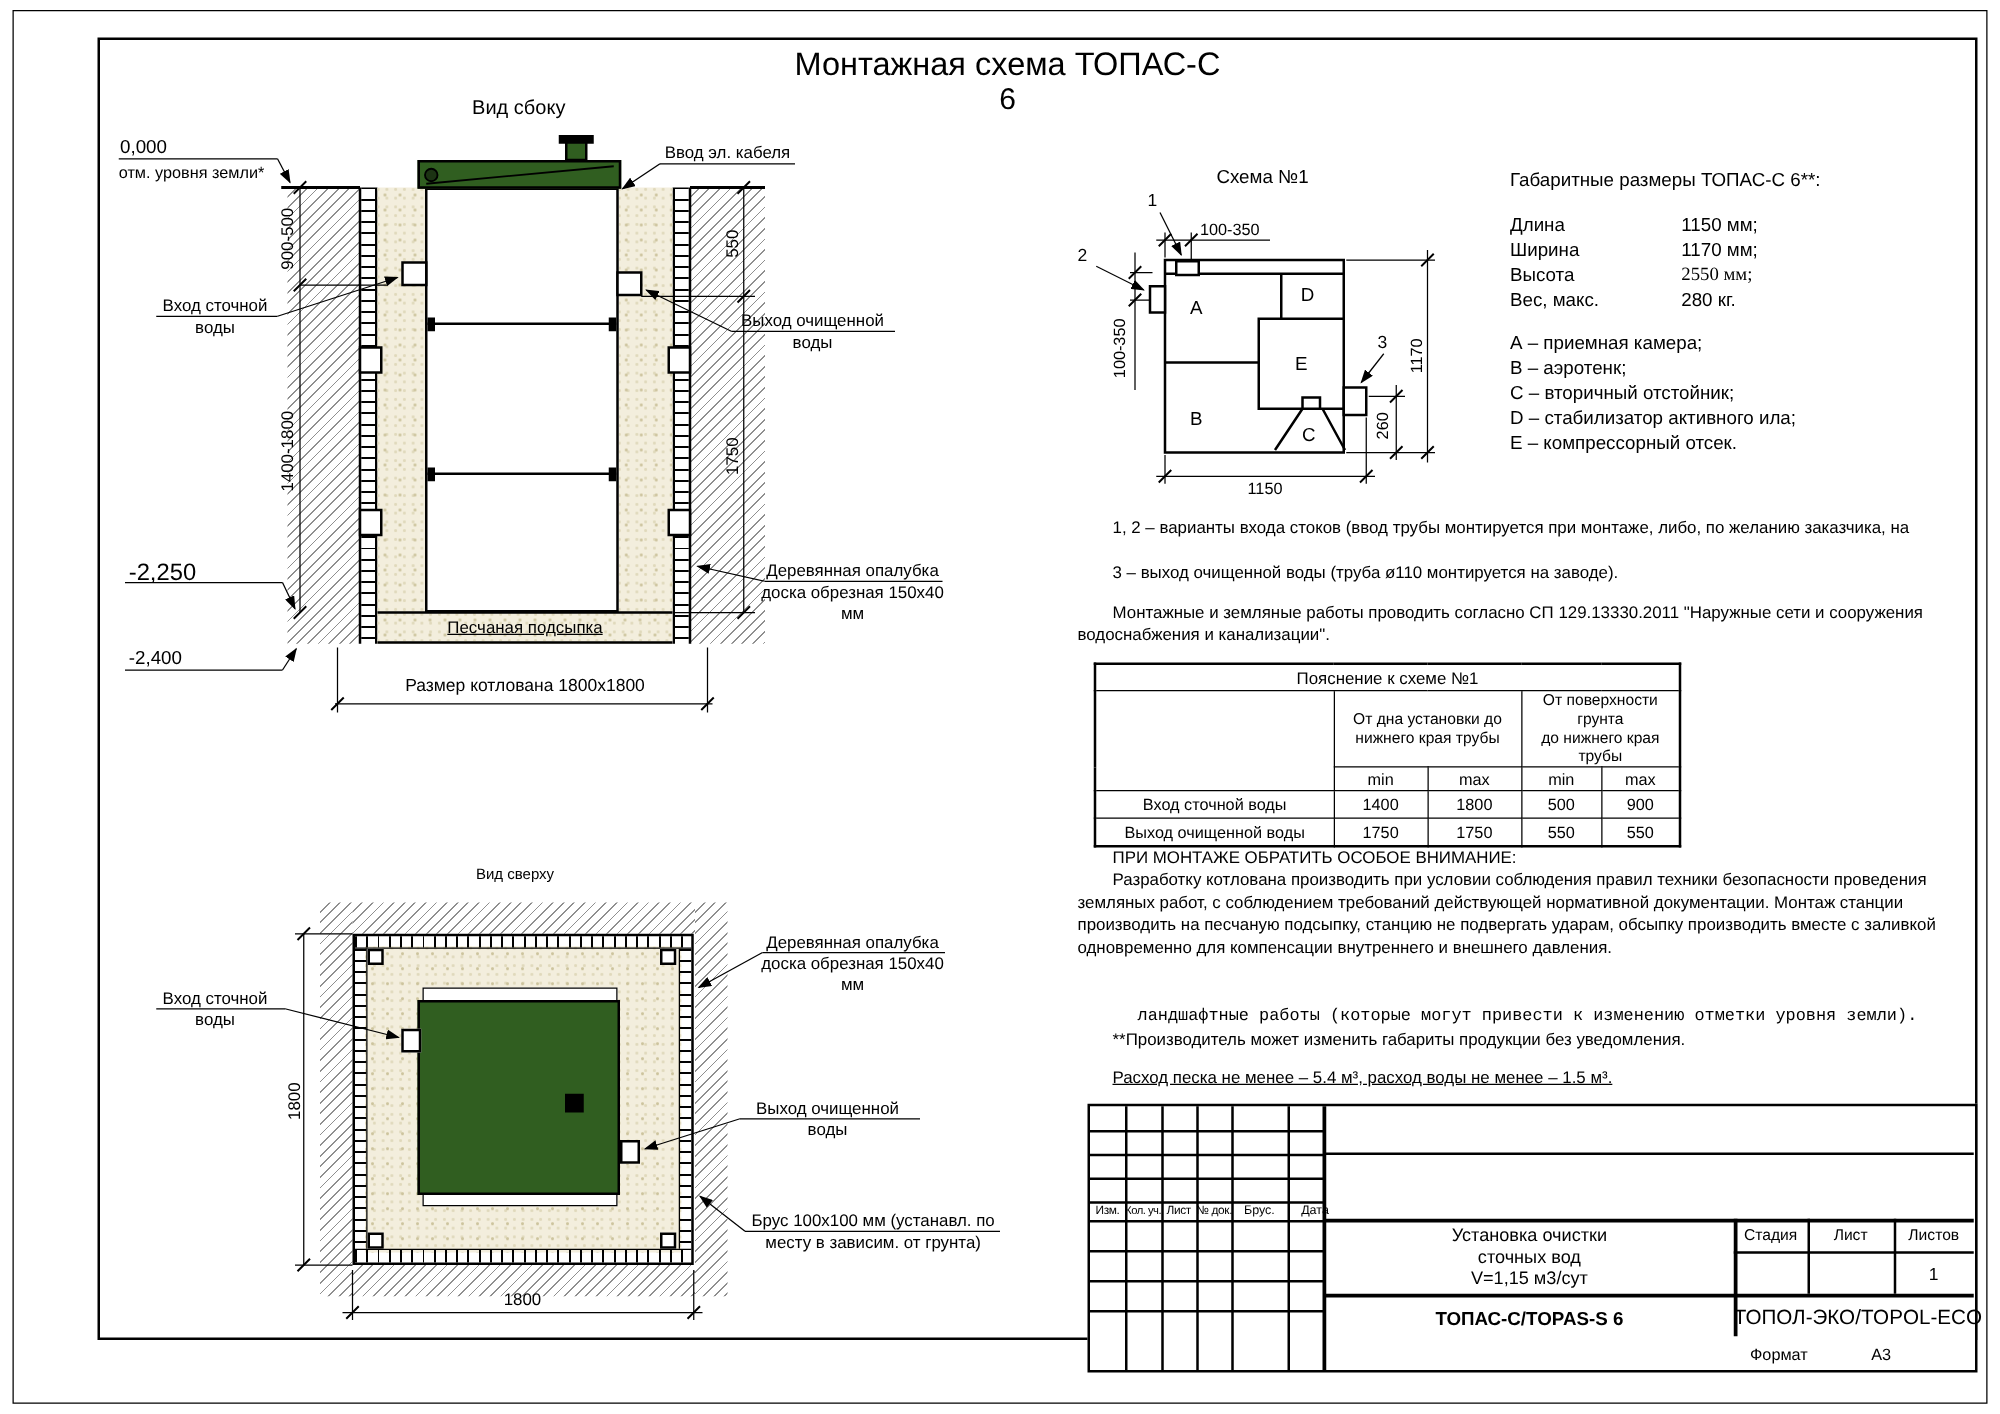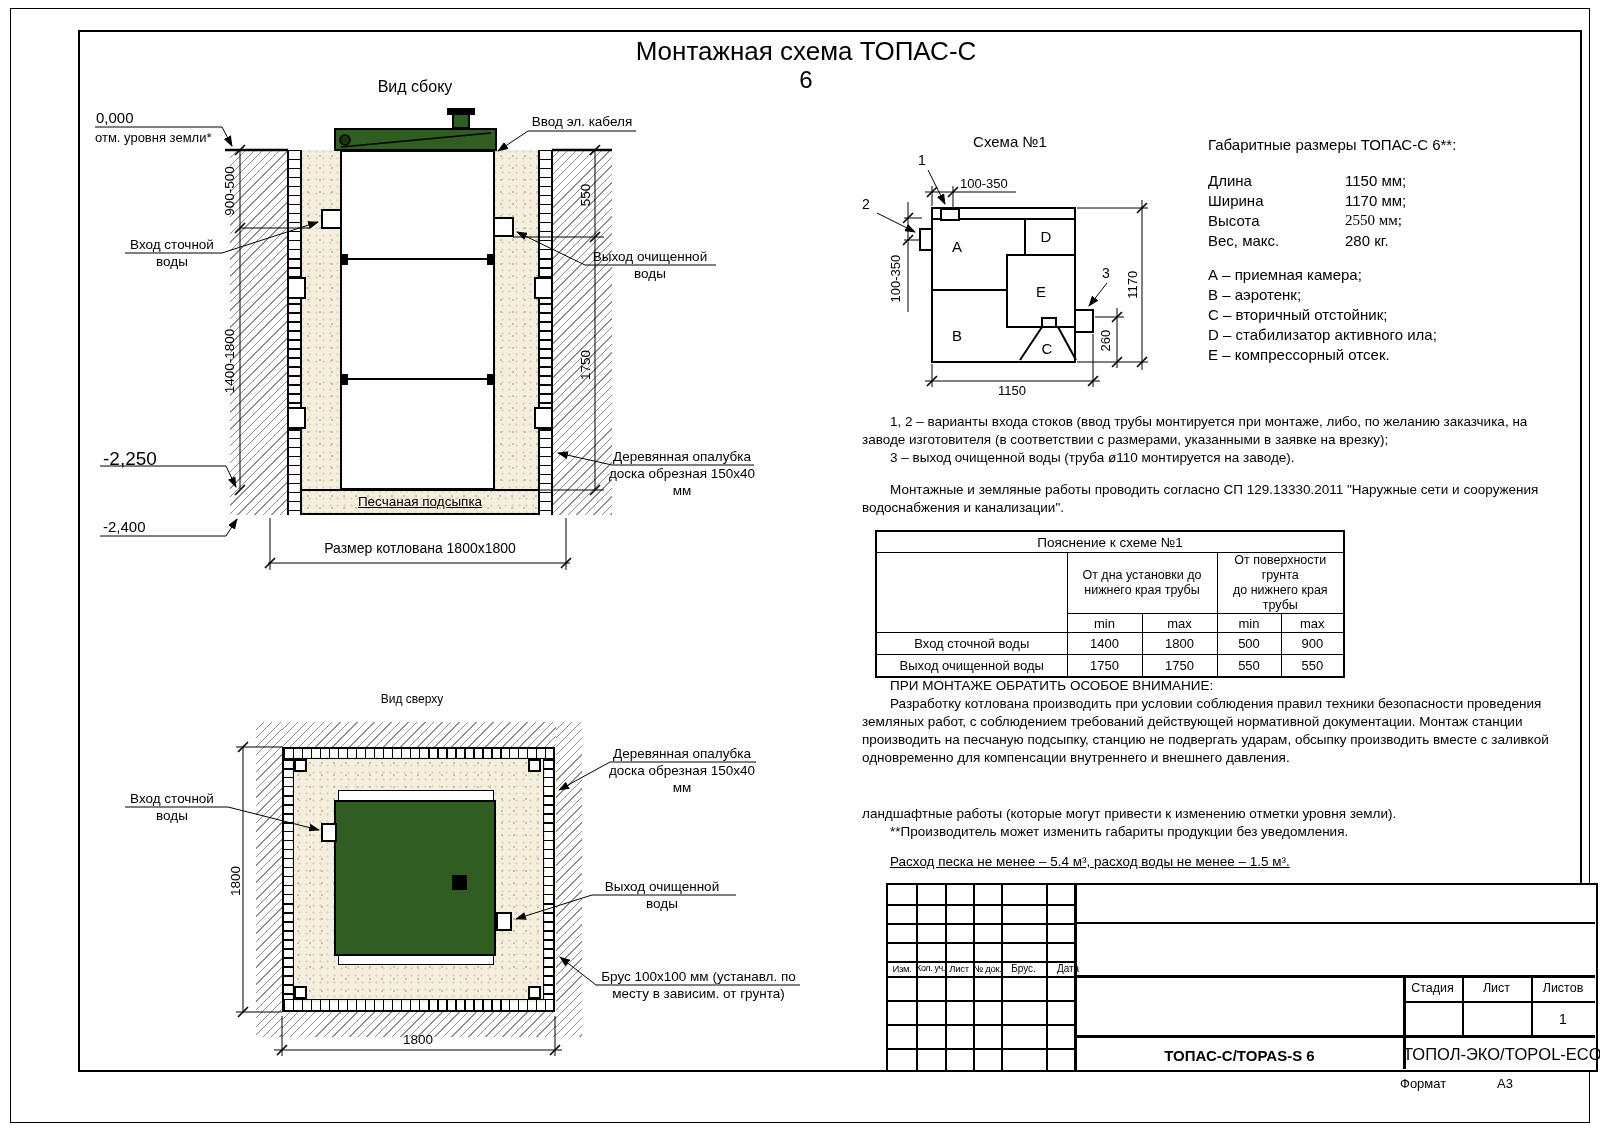--- a/index.html
+++ b/index.html
@@ -192,21 +192,20 @@
   <div class="t" style="left:1345px;top:212px;font-size:15px;font-family:Liberation Serif, serif;">2550 мм;</div>
   <div class="t" style="left:1208px;top:232px;font-size:15px;">Вес, макс.</div>
   <div class="t" style="left:1345px;top:232px;font-size:15px;">280 кг.</div>
   <div class="t" style="left:1208px;top:266px;font-size:15px;">А – приемная камера;</div>
   <div class="t" style="left:1208px;top:286px;font-size:15px;">В – аэротенк;</div>
   <div class="t" style="left:1208px;top:306px;font-size:15px;">С – вторичный отстойник;</div>
   <div class="t" style="left:1208px;top:326px;font-size:15px;">D – стабилизатор активного ила;</div>
   <div class="t" style="left:1208px;top:346px;font-size:15px;">Е – компрессорный отсек.</div>
 
   <div class="t" style="left:890px;top:414px;font-size:13.5px;">1, 2 – варианты входа  стоков (ввод трубы монтируется при монтаже, либо, по желанию заказчика, на</div>
-  <div class="t" style="left:862px;top:432px;font-size:13.5px;">заводе изготовителя (в соответствии с размерами, указанными в заявке на врезку);</div>
   <div class="t" style="left:890px;top:450px;font-size:13.5px;">3 – выход очищенной воды (труба ø110 монтируется на заводе).</div>
   <div class="t" style="left:890px;top:482px;font-size:13.5px;">Монтажные и земляные работы проводить согласно СП 129.13330.2011 "Наружные сети и сооружения</div>
   <div class="t" style="left:862px;top:500px;font-size:13.5px;">водоснабжения и канализации".</div>
 
   <table class="exp" style="position:absolute;left:875px;top:530px;width:470px;border:2px solid #000;">
     <colgroup>
         <col style="width:191px">
         <col style="width:75px">
         <col style="width:75px">
         <col style="width:64px">
@@ -244,25 +243,25 @@
       <td>550</td>
     </tr>
   </tbody>
     </table>
 
   <div class="t" style="left:890px;top:678px;font-size:13.5px;">ПРИ МОНТАЖЕ ОБРАТИТЬ ОСОБОЕ ВНИМАНИЕ:</div>
   <div class="t" style="left:890px;top:696px;font-size:13.5px;">Разработку котлована производить при условии соблюдения правил техники безопасности проведения</div>
   <div class="t" style="left:862px;top:714px;font-size:13.5px;">земляных работ, с соблюдением требований действующей нормативной документации. Монтаж станции</div>
   <div class="t" style="left:862px;top:732px;font-size:13.5px;">производить на песчаную подсыпку, станцию не подвергать ударам, обсыпку производить вместе с заливкой</div>
   <div class="t" style="left:862px;top:750px;font-size:13.5px;">одновременно для компенсации внутреннего и внешнего давления.</div>
-  <div class="t" style="left:862px;top:806px;font-size:13.5px;">ландшафтные работы (которые могут привести к изменению отметки уровня земли).</div>
+  <div class="t" style="left:910px;top:806px;font-size:13.5px;font-family:Liberation Mono, monospace;">ландшафтные работы (которые могут привести к изменению отметки уровня земли).</div>
   <div class="t" style="left:890px;top:824px;font-size:13.5px;">**Производитель может изменить габариты продукции без уведомления.</div>
   <div class="t" style="left:890px;top:854px;font-size:13.5px;text-decoration:underline;">Расход песка не менее – 5.4 м³, расход воды не менее – 1.5 м³.</div>
 
-  <div id="tb" class="f" style="left:870px;top:883px;width:712px;height:189px;border:2.5px solid #000;background:#fff;margin-left:16px;">
+  <div id="tb" class="f" style="left:870px;top:883px;width:712px;height:215px;border:2.5px solid #000;background:#fff;">
 
     <div class="bl" style="left:28px;top:0;width:1.5px;height:100%;"></div>
     <div class="bl" style="left:57px;top:0;width:1.5px;height:100%;"></div>
     <div class="bl" style="left:85px;top:0;width:1.5px;height:100%;"></div>
     <div class="bl" style="left:113px;top:0;width:1.5px;height:100%;"></div>
     <div class="bl" style="left:158px;top:0;width:1.5px;height:100%;"></div>
     <div class="bl" style="left:186px;top:0;width:2.5px;height:100%;"></div>
 
     <div class="bl" style="left:0;top:19px;width:188px;height:1.5px;"></div>
     <div class="bl" style="left:0;top:38px;width:188px;height:1.5px;"></div>
@@ -286,19 +285,22 @@
     <div class="t c" style="left:57px;top:78px;width:28px;font-size:9.5px;letter-spacing:-0.3px;">Лист</div>
     <div class="t c" style="left:85px;top:78px;width:28px;font-size:9.5px;letter-spacing:-0.3px;">№ док.</div>
     <div class="t c" style="left:113px;top:78px;width:45px;font-size:10px;">Брус.</div>
     <div class="t c" style="left:166px;top:78px;width:28px;font-size:10px;">Дата</div>
 
     <div class="t c" style="left:515px;top:96px;width:59px;font-size:12.5px;">Стадия</div>
     <div class="t c" style="left:574px;top:96px;width:69px;font-size:12.5px;">Лист</div>
     <div class="t c" style="left:643px;top:96px;width:64px;font-size:12.5px;">Листов</div>
     <div class="t c" style="left:643px;top:126px;width:64px;font-size:14px;">1</div>
 
+    <div class="t c ml" style="left:188px;top:96px;width:327px;font-size:14.5px;line-height:17px;">Установка очистки
+сточных вод
+V=1,15 м3/сут</div>
     <div class="t c" style="left:188px;top:162px;width:327px;font-size:15px;font-weight:600;">ТОПАС-С/TOPAS-S 6</div>
     <div class="t c" style="left:515px;top:160px;width:192px;font-size:16.5px;">ТОПОЛ-ЭКО/TOPOL-ECO</div>
   </div>
   <div class="t" style="left:1400px;top:1076px;font-size:13px;">Формат</div>
   <div class="t" style="left:1497px;top:1076px;font-size:13px;">А3</div>
 
 </div>
 
 </body></html>

